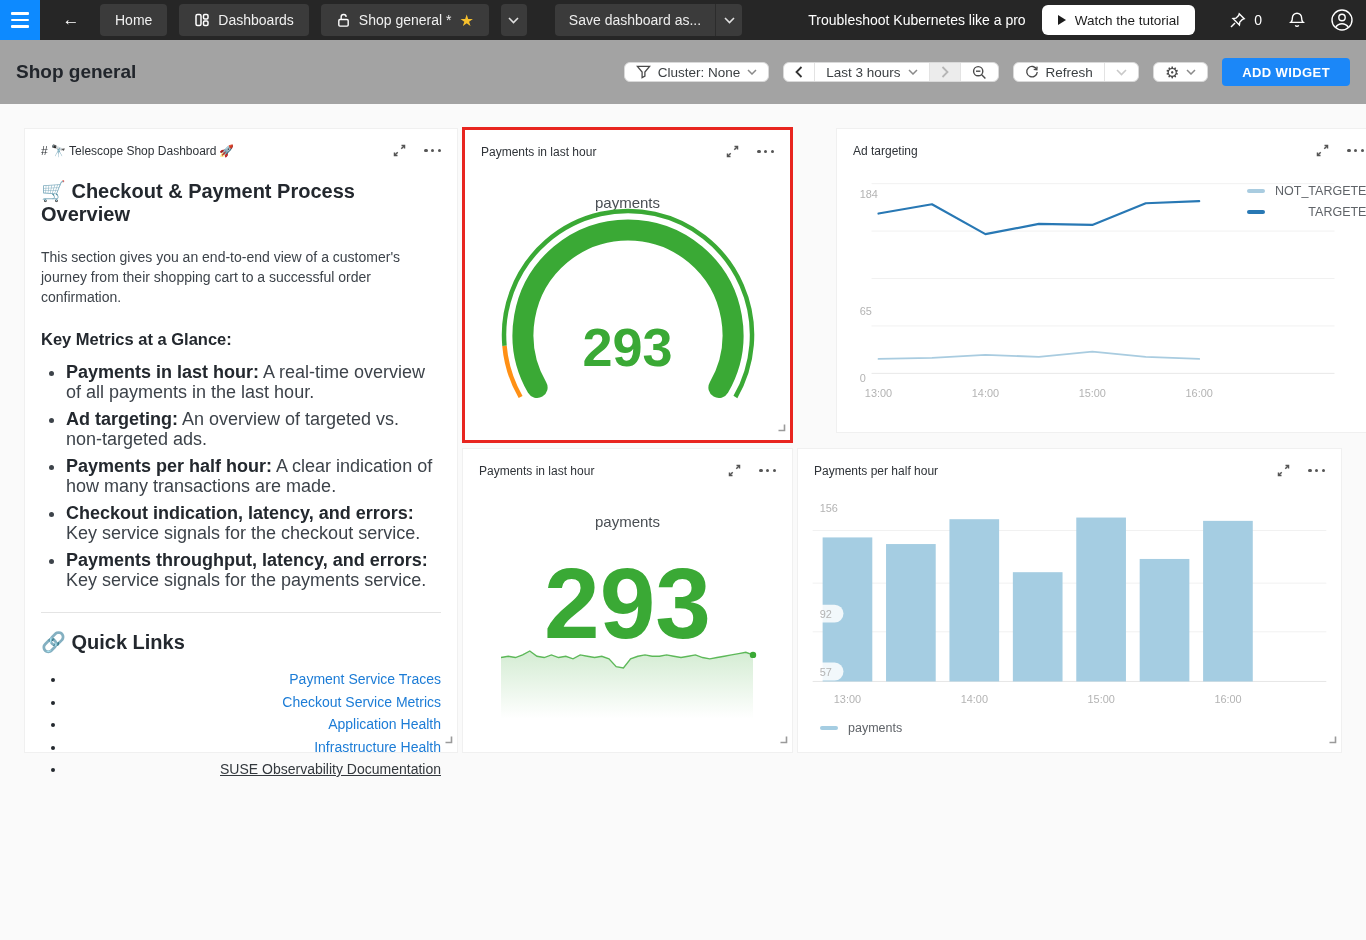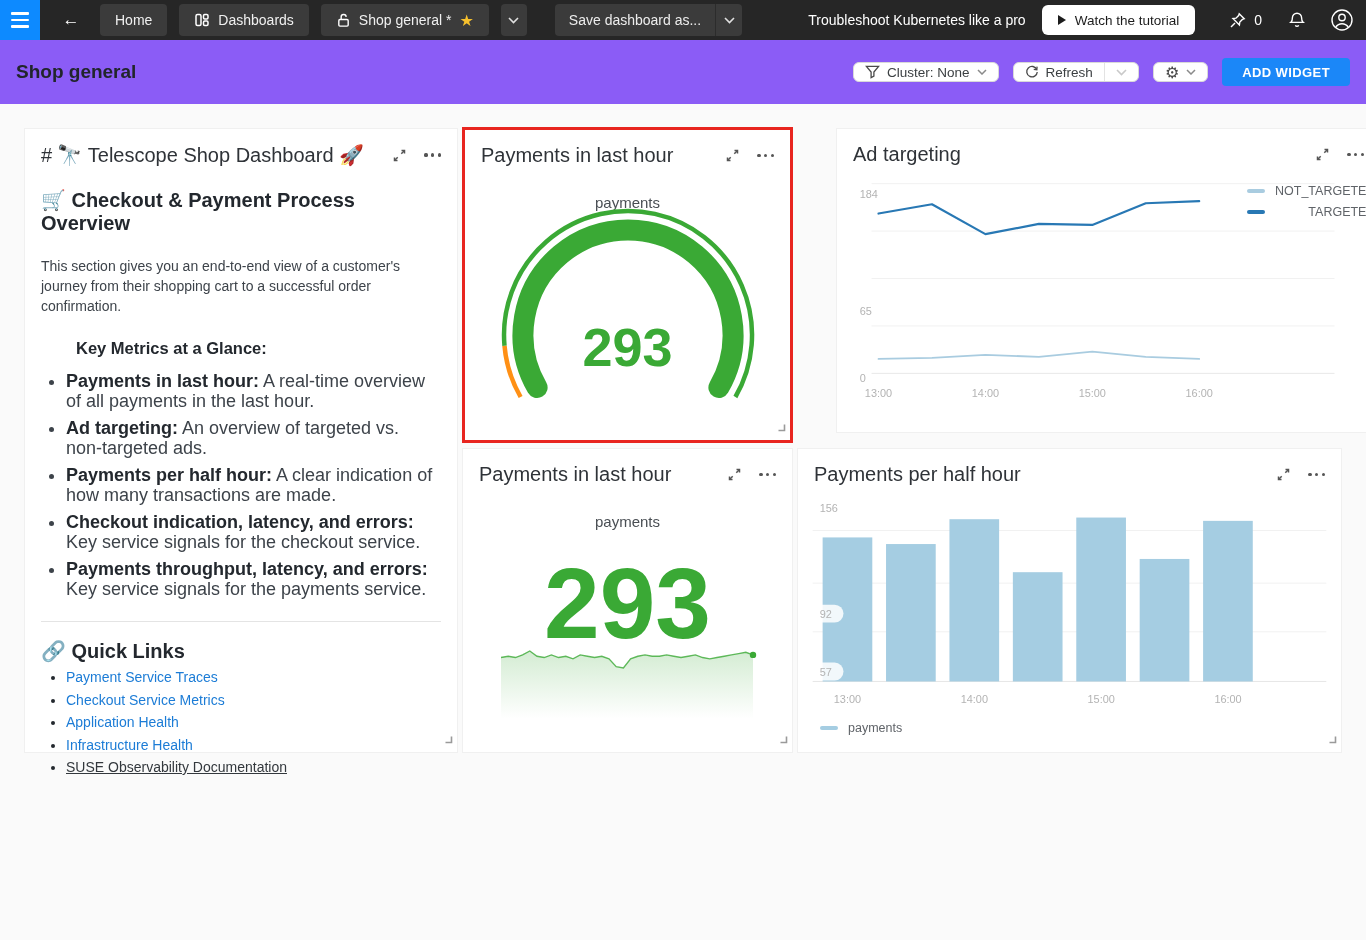--- a/index.html
+++ b/index.html
@@ -20,56 +20,56 @@
   .save-chev { height:32px; width:26px; background:#3b3b3b; border-radius:0 4px 4px 0; display:flex; align-items:center; justify-content:center; cursor:pointer; }
   .promo { margin-left:auto; font-size:14px; color:#fff; white-space:nowrap; }
   .tutorial-btn { margin-left:16px; height:30px; background:#fff; color:#1c1c1c; border:none; border-radius:6px; display:flex; align-items:center; gap:9px; padding:0 16px; font-size:13.5px; cursor:pointer; font-family:inherit; white-space:nowrap;}
   .play-tri { width:0; height:0; border-left:8px solid #1c1c1c; border-top:5px solid transparent; border-bottom:5px solid transparent; }
   .pin-wrap { margin-left:34px; display:flex; align-items:center; gap:8px; cursor:pointer; }
   .pin-count { font-size:14px; color:#fff; }
   .bell-wrap { margin-left:26px; cursor:pointer; }
   .avatar { margin-left:24px; margin-right:12px; cursor:pointer; display:flex; }
 
   
-  .pagehead { position:absolute; top:40px; left:0; right:0; height:64px; background:#8b5cf6; display:flex; align-items:center; padding:0 16px; }
+  .pagehead { position:absolute; top:40px; left:0; right:0; height:64px; background:#a3a3a3; display:flex; align-items:center; padding:0 16px; }
   .page-title { font-size:19px; font-weight:bold; color:#21252b; }
   .toolbar { margin-left:auto; display:flex; align-items:center; gap:14px; }
   .pill { height:20px; background:#fff; border:1px solid #d9d9d9; border-radius:6px; display:flex; align-items:center; font-size:13.5px; color:#3c4043; }
   .pill .seg { display:flex; align-items:center; gap:7px; padding:0 11px; height:100%; cursor:pointer; }
   .pill .seg + .seg { border-left:1px solid #e3e3e3; }
   .seg.disabled { background:#ececec; color:#a8a8a8; cursor:default; border-radius:0; }
   .addwidget-btn { height:28px; background:#1b87f8; color:#fff; border:none; border-radius:4px; padding:0 20px; font-size:13px; font-weight:bold; letter-spacing:.4px; cursor:pointer; font-family:inherit; }
 
   
   .canvas { position:absolute; top:104px; left:0; right:0; bottom:0; background:#fafafa; }
   .widget { position:absolute; background:#fff; border:1px solid #f0f0f0; }
   .whead { display:flex; align-items:center; padding:14px 16px 0 16px; }
-  .wtitle { font-size:20px; color:#2f3338; }
+  .wtitle { font-size:12px; color:#2f3338; }
   .wicons { margin-left:auto; display:flex; align-items:center; gap:17px; }
   .icon-btn { cursor:pointer; display:flex; color:#555; }
   .dots { display:flex; gap:3.5px; cursor:pointer; padding:4px 0; }
   .dots i { width:3.2px; height:3.2px; border-radius:50%; background:#555; display:block; }
   .resize-handle { position:absolute; right:4px; bottom:4px; cursor:nwse-resize; }
 
   #w-markdown { left:24px; top:24px; width:434px; height:625px; }
   #w-gauge    { left:462px; top:23px; width:331px; height:316px; border:3px solid #e8251f; }
   #w-adline   { left:836px; top:24px; width:545px; height:305px; }
   #w-number   { left:462px; top:344px; width:331px; height:305px; }
   #w-bars     { left:797px; top:344px; width:545px; height:305px; }
 
   
   .md-body { padding:4px 16px 0 16px; color:#3d434a; }
   .md-h2 { font-size:20px; font-weight:bold; color:#23282e; margin-top:17px; }
   .md-intro { font-size:14px; line-height:20px; margin-top:21px; max-width:396px; }
-  .md-h3 { font-size:16.5px; font-weight:bold; color:#23282e; margin-top:23px;margin-left:35px; }
+  .md-h3 { font-size:16.5px; font-weight:bold; color:#23282e; margin-top:23px; }
   .md-bullets { margin-top:13px; padding-left:25px; }
   .md-bullets li { font-size:18px; line-height:20px; margin-bottom:7px; max-width:372px; }
   .md-bullets b { color:#23282e; }
   .md-hr { border:none; border-top:1px solid #e4e4e4; margin-top:22px; }
-  .links-list { margin-top:3px; padding-left:25px; }
+  .links-list { margin-top:14px; padding-left:25px;text-align:right; }
   .links-list li { font-size:14px; line-height:22.5px; color:#23282e; }
   .md-link { color:#1c7cd6; text-decoration:none; cursor:pointer; }
   .md-doclink { color:#33383d; text-decoration:underline; cursor:pointer; }
 
   
   .metric-label { position:absolute; left:0; right:0; text-align:center; font-size:15px; color:#4a4f54; }
   .gauge-value { position:absolute; left:0; right:0; text-align:center; font-size:54px; font-weight:bold; color:#3aa935; }
   .big-value { position:absolute; left:0; right:0; text-align:center; font-size:100px; font-weight:bold; color:#3aa935; line-height:1; }
   .chart-svg { position:absolute; inset:0; width:100%; height:100%; }
   .legend { position:absolute; display:flex; flex-direction:column; gap:7px; }
@@ -177,20 +177,45 @@
                 <path d="M1.5 1.5 h13 l-5 6 v4.5 l-3 1.5 v-6 Z"></path>
               </svg>
           </span>
           <span>Cluster: None</span>
           <svg width="10" height="6" viewBox="0 0 10 6" fill="none" stroke="#8a8a8a" stroke-width="1.5">
               <polyline points="1,1 5,5 9,1"></polyline>
             </svg>
         </div>
       </div>
 
+      <div class="pill">
+        <div class="seg">
+          <svg width="8" height="12" viewBox="0 0 8 12" fill="none" stroke="#333" stroke-width="1.8">
+              <polyline points="6.5,1 1.5,6 6.5,11"></polyline>
+            </svg>
+        </div>
+        <div class="seg">
+          <span>Last 3 hours</span>
+          <svg width="10" height="6" viewBox="0 0 10 6" fill="none" stroke="#8a8a8a" stroke-width="1.5">
+              <polyline points="1,1 5,5 9,1"></polyline>
+            </svg>
+        </div>
+        <div class="seg disabled">
+          <svg width="8" height="12" viewBox="0 0 8 12" fill="none" stroke="#b5b5b5" stroke-width="1.8">
+              <polyline points="1.5,1 6.5,6 1.5,11"></polyline>
+            </svg>
+        </div>
+        <div class="seg">
+          <svg width="15" height="15" viewBox="0 0 15 15" fill="none" stroke="#4a4a4a" stroke-width="1.4">
+            <circle cx="6.2" cy="6.2" r="4.6"></circle>
+              <line x1="9.7" y1="9.7" x2="13.4" y2="13.4"></line>
+              <line x1="4" y1="6.2" x2="8.4" y2="6.2"></line>
+          </svg>
+        </div>
+      </div>
 
       <div class="pill">
         <div class="seg">
           <svg width="14" height="14" viewBox="0 0 16 16" fill="none" stroke="#4a4a4a" stroke-width="1.5">
             <path d="M13.5 5.2 A6 6 0 1 0 14 8"></path>
               <polyline points="13.8,1.8 13.5,5.4 10,5"></polyline>
           </svg>
           <span>Refresh</span>
         </div>
         <div class="seg">

